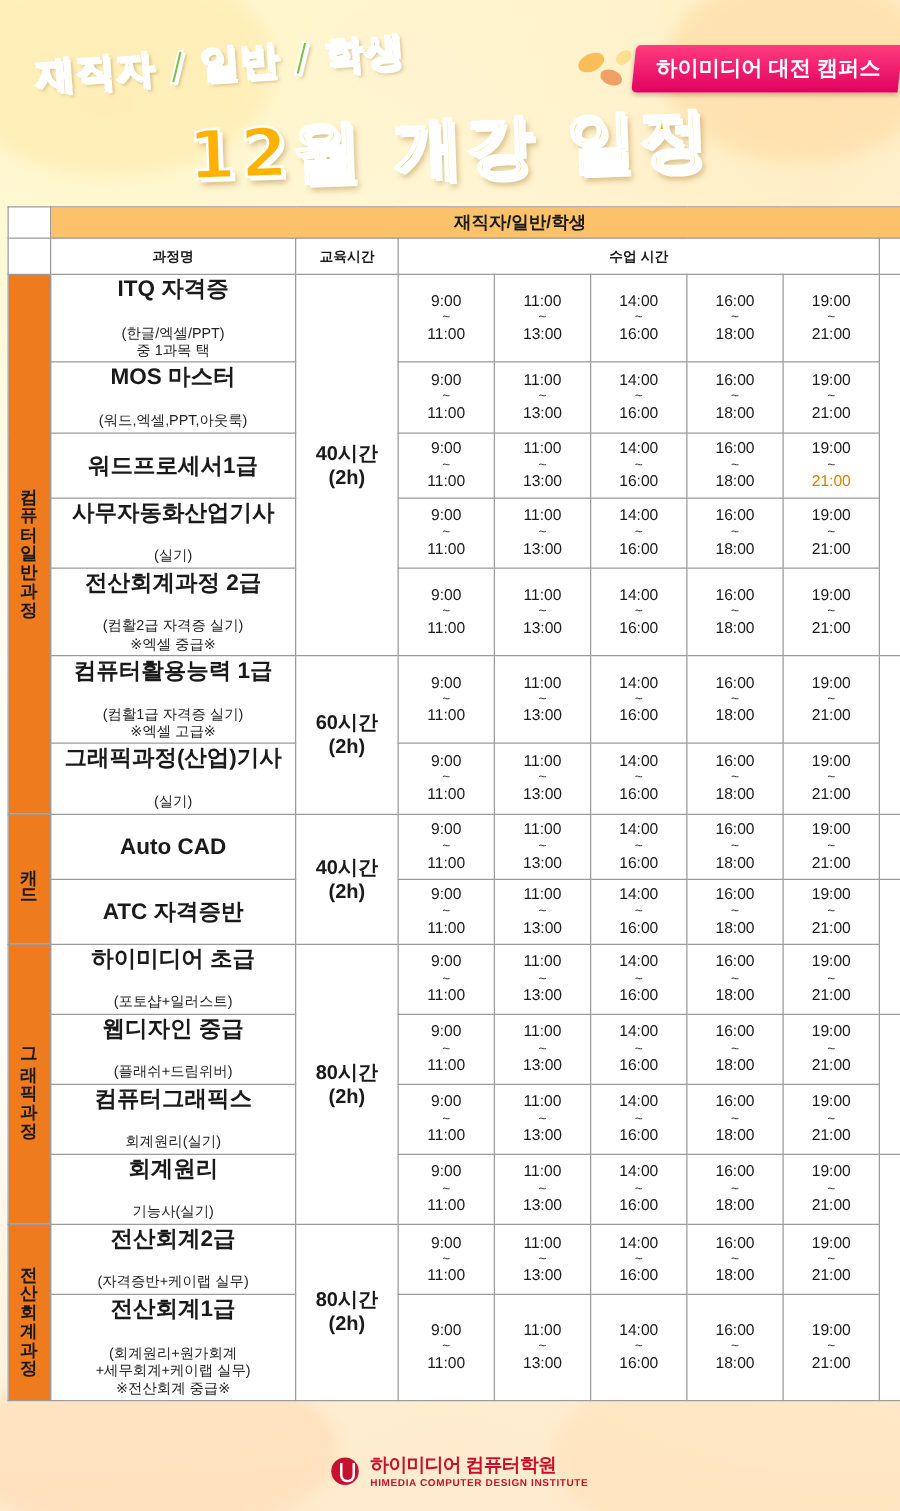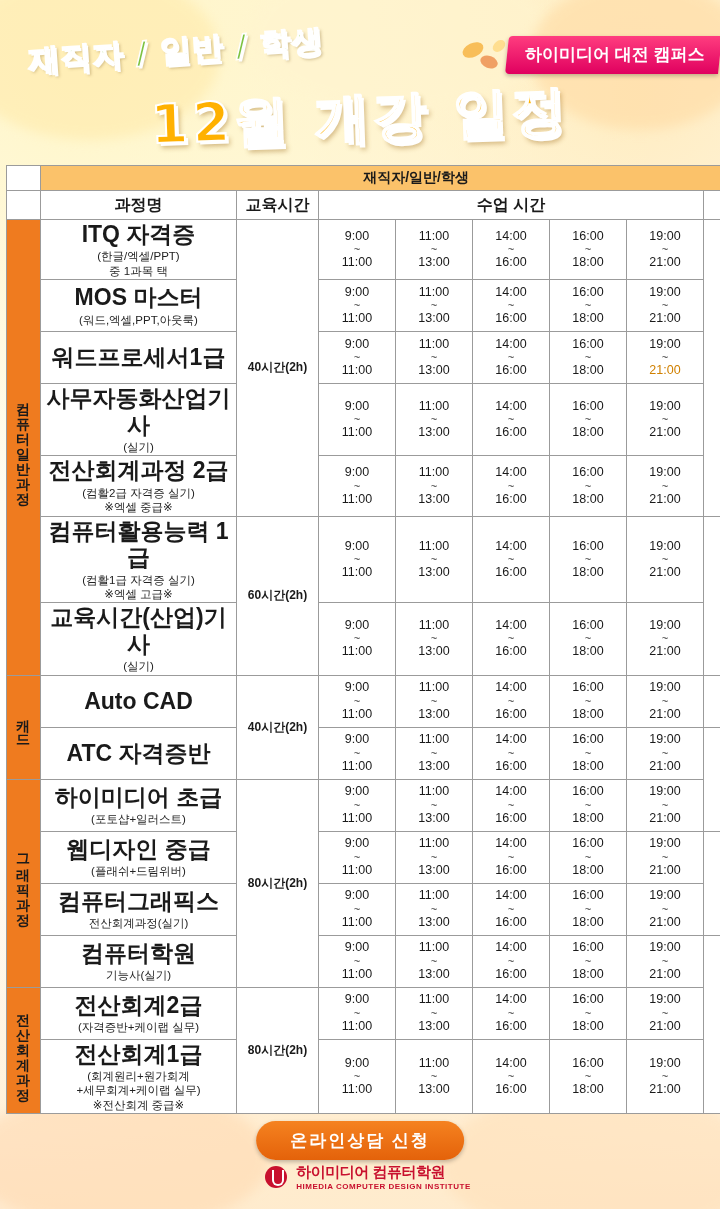--- a/index.html
+++ b/index.html
@@ -78,37 +78,37 @@
   }
   .topbar td{
     background:#fbc26a;
     font-size:14px;font-weight:bold;
     height:22px;
     color:#3a2a00;
   }
   .corner{background:#ffffff !important;border-left:1px solid #9b9b9b;}
   .hdrow td{
     background:#ffffff;
-    font-size:16px;font-weight:bold;
+    font-size:11px;font-weight:bold;
     height:26px;
   }
   .catcol{
     background:#ef7b1f;
     color:#fff;font-weight:bold;font-size:14px;
     width:34px;
     line-height:1.15;
     letter-spacing:1px;
   }
   .catcol div{writing-mode:vertical-rl;margin:0 auto;display:inline-block;text-orientation:upright;}
   .namecol{width:196px;}
-  .hourcol{width:82px;font-size:12px;font-weight:bold;}
+  .hourcol{width:82px;font-size:16px;font-weight:bold;}
   .timecol{width:77px;}
   .opencol{width:88px;}
-  .cname{font-size:23px;font-weight:bold;line-height:1.15;}
-  .csub{font-size:11.5px;font-weight:normal;color:#222;line-height:1.25;margin-top:2px;}
+  .cname{font-size:18px;font-weight:bold;line-height:1.15;}
+  .csub{font-size:11.5px;font-weight:normal;color:#222;line-height:1.25;margin-top:18px;}
   .trow td{height:47px;}
   .tcell{font-size:12.5px;line-height:1.22;padding:2px 0;}
   .tcell .t{display:block;}
   .tcell .tilde{display:block;font-size:11px;color:#333;line-height:1;}
   .hl{color:#d08000;}
   .weekly{
     font-size:22px;font-weight:bold;line-height:1.45;color:#111;
   }
   .wk{font-size:13px;font-weight:bold;line-height:1.3;}
   .wk b{display:block;font-size:17px;}
@@ -392,21 +392,21 @@
               <span class="t">21:00</span>
             </td>
             <td class="opencol" rowspan="2">
               <div class="wk">
                 <b>12/02</b>
               </div>
             </td>
           </tr>
           <tr class="trow">
             <td class="namecol">
-              <div class="cname">교육시간(산업)기사</div>
+              <div class="cname">그래픽과정(산업)기사</div>
               <div class="csub">(실기)</div>
             </td>
             <td class="timecol tcell">
               <span class="t">9:00</span>
               <span class="tilde">~</span>
               <span class="t">11:00</span>
             </td>
             <td class="timecol tcell">
               <span class="t">11:00</span>
               <span class="tilde">~</span>
@@ -565,51 +565,51 @@
             </td>
             <td class="opencol" rowspan="2">
               <div class="wk">
                 <b>12/23</b>
               </div>
             </td>
           </tr>
           <tr class="trow">
             <td class="namecol">
               <div class="cname">컴퓨터그래픽스</div>
-              <div class="csub">전산회계과정(실기)</div>
-            </td>
-            <td class="timecol tcell">
-              <span class="t">9:00</span>
-              <span class="tilde">~</span>
-              <span class="t">11:00</span>
-            </td>
-            <td class="timecol tcell">
-              <span class="t">11:00</span>
-              <span class="tilde">~</span>
-              <span class="t">13:00</span>
-            </td>
-            <td class="timecol tcell">
-              <span class="t">14:00</span>
-              <span class="tilde">~</span>
-              <span class="t">16:00</span>
-            </td>
-            <td class="timecol tcell">
-              <span class="t">16:00</span>
-              <span class="tilde">~</span>
-              <span class="t">18:00</span>
-            </td>
-            <td class="timecol tcell">
-              <span class="t">19:00</span>
-              <span class="tilde">~</span>
-              <span class="t">21:00</span>
-            </td>
-          </tr>
-          <tr class="trow">
-            <td class="namecol">
-              <div class="cname">컴퓨터학원</div>
+              <div class="csub">회계원리(실기)</div>
+            </td>
+            <td class="timecol tcell">
+              <span class="t">9:00</span>
+              <span class="tilde">~</span>
+              <span class="t">11:00</span>
+            </td>
+            <td class="timecol tcell">
+              <span class="t">11:00</span>
+              <span class="tilde">~</span>
+              <span class="t">13:00</span>
+            </td>
+            <td class="timecol tcell">
+              <span class="t">14:00</span>
+              <span class="tilde">~</span>
+              <span class="t">16:00</span>
+            </td>
+            <td class="timecol tcell">
+              <span class="t">16:00</span>
+              <span class="tilde">~</span>
+              <span class="t">18:00</span>
+            </td>
+            <td class="timecol tcell">
+              <span class="t">19:00</span>
+              <span class="tilde">~</span>
+              <span class="t">21:00</span>
+            </td>
+          </tr>
+          <tr class="trow">
+            <td class="namecol">
+              <div class="cname">회계원리</div>
               <div class="csub">기능사(실기)</div>
             </td>
             <td class="timecol tcell">
               <span class="t">9:00</span>
               <span class="tilde">~</span>
               <span class="t">11:00</span>
             </td>
             <td class="timecol tcell">
               <span class="t">11:00</span>
               <span class="tilde">~</span>
@@ -698,21 +698,20 @@
               <span class="t">19:00</span>
               <span class="tilde">~</span>
               <span class="t">21:00</span>
             </td>
           </tr>
         </tbody>
     </table>
   </div>
 
   <div class="footer">
-    <div class="cta">온라인상담 신청</div>
     <div class="fbar">
       <span class="logo-mark"></span>
       <span>
         <span class="logo-text">하이미디어 컴퓨터학원</span>
         <span class="logo-sub">HIMEDIA COMPUTER DESIGN INSTITUTE</span>
       </span>
     </div>
   </div>
 </div>
 

